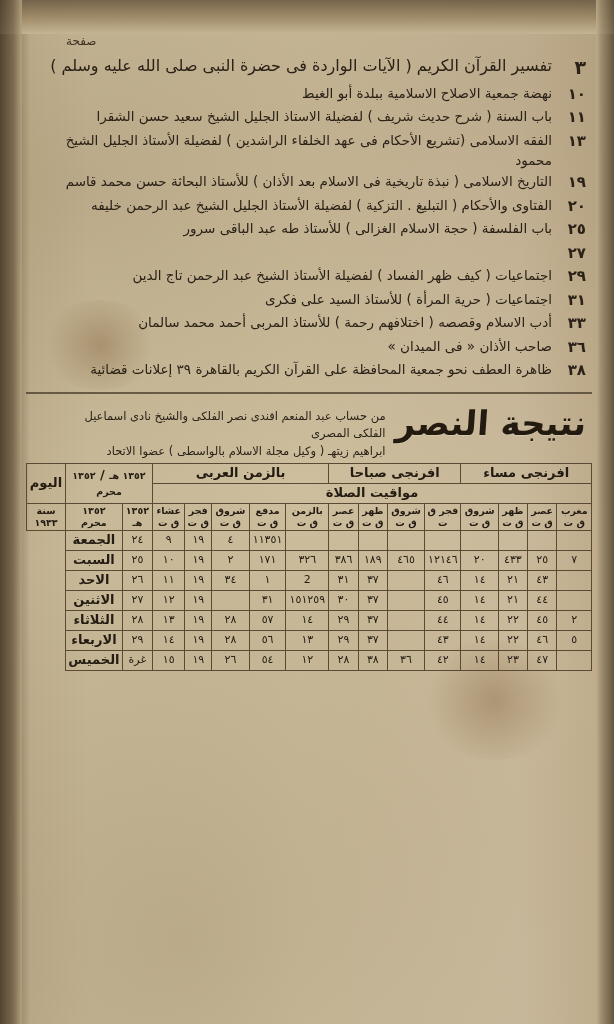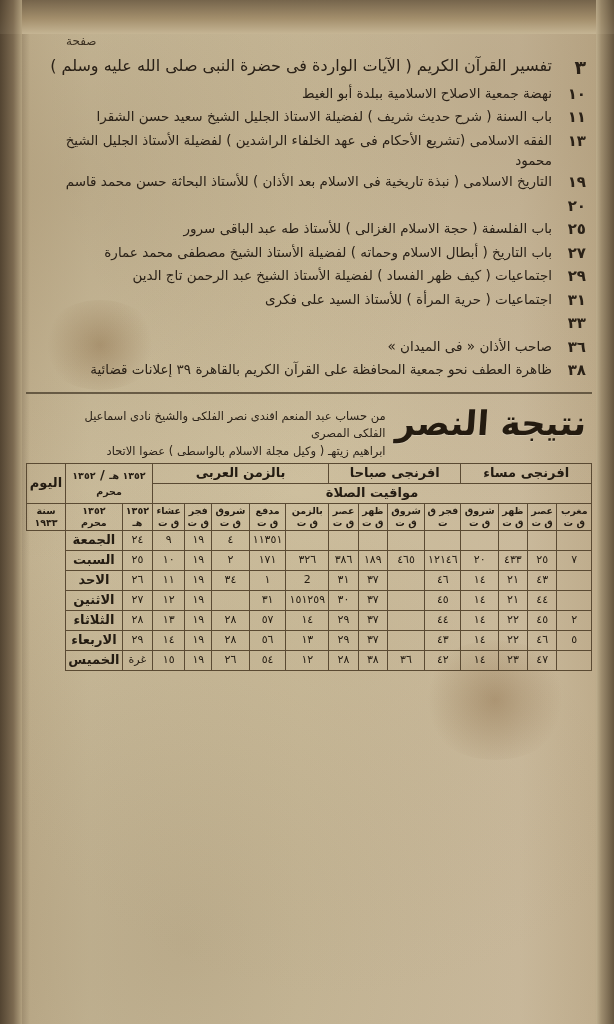--- a/index.html
+++ b/index.html
@@ -171,44 +171,45 @@
         <span class="toc-text">الفقه الاسلامى (تشريع الأحكام فى عهد الخلفاء الراشدين ) لفضيلة الأستاذ الجليل الشيخ محمود</span>
       </div>
 
       <div class="toc-row">
         <span class="toc-num">١٩</span>
         <span class="toc-text">التاريخ الاسلامى ( نبذة تاريخية فى الاسلام بعد الأذان ) للأستاذ البحاثة حسن محمد قاسم</span>
       </div>
 
       <div class="toc-row">
         <span class="toc-num">٢٠</span>
+        <span class="toc-text">الفتاوى والأحكام ( التبليغ . التزكية ) لفضيلة الأستاذ الجليل الشيخ عبد الرحمن خليفه</span>
       </div>
 
       <div class="toc-row">
         <span class="toc-num">٢٥</span>
         <span class="toc-text">باب الفلسفة ( حجة الاسلام الغزالى ) للأستاذ طه عبد الباقى سرور</span>
       </div>
 
       <div class="toc-row">
         <span class="toc-num">٢٧</span>
-        <span class="toc-text">باب التاريخ ( أبطال الاسلام وحماته ) لفضيلة الأستاذ الشيخ مصطفى محمد عمارة</span>
       </div>
 
       <div class="toc-row">
         <span class="toc-num">٢٩</span>
         <span class="toc-text">اجتماعيات ( كيف ظهر الفساد ) لفضيلة الأستاذ الشيخ عبد الرحمن تاج الدين</span>
       </div>
 
       <div class="toc-row">
         <span class="toc-num">٣١</span>
         <span class="toc-text">اجتماعيات ( حرية المرأة ) للأستاذ السيد على فكرى</span>
       </div>
 
       <div class="toc-row">
         <span class="toc-num">٣٣</span>
+        <span class="toc-text">أدب الاسلام وقصصه ( اختلافهم رحمة ) للأستاذ المربى أحمد محمد سالمان</span>
       </div>
 
       <div class="toc-row">
         <span class="toc-num">٣٦</span>
         <span class="toc-text">صاحب الأذان « فى الميدان »</span>
       </div>
 
       <div class="toc-row">
         <span class="toc-num">٣٨</span>
         <span class="toc-text">ظاهرة العطف نحو جمعية المحافظة على القرآن الكريم بالقاهرة      ٣٩   إعلانات قضائية</span>

